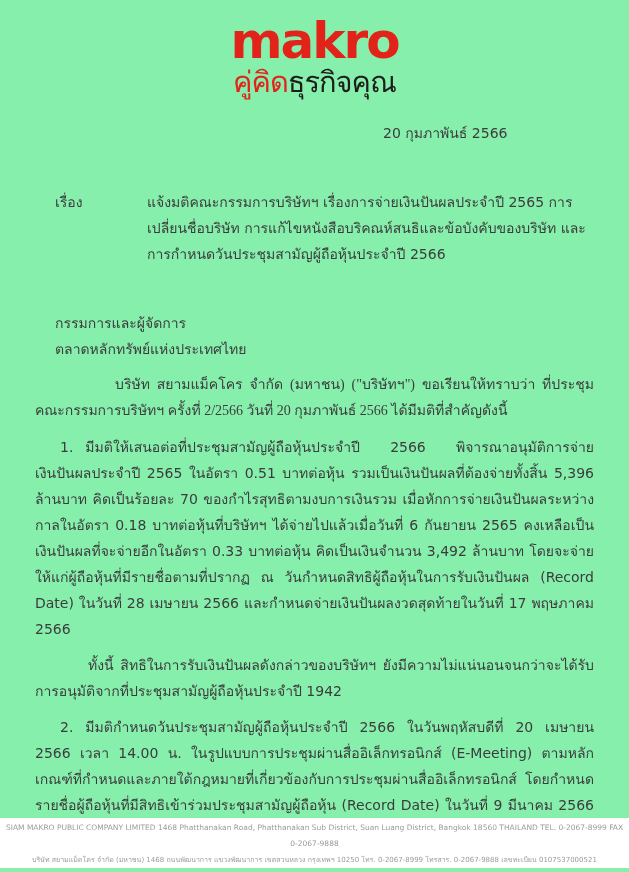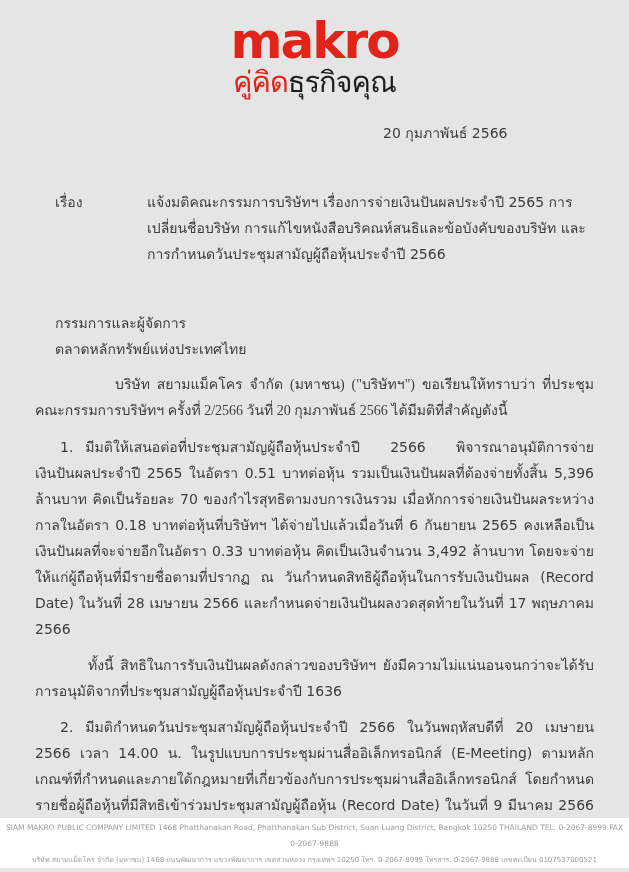--- a/index.html
+++ b/index.html
@@ -4,21 +4,21 @@
 <style>
   * { margin:0; padding:0; box-sizing:border-box; }
   html,body { width:629px; height:872px; }
   body {
     position:relative;
     background:#ffffff;
     font-family:"DejaVu Sans","Liberation Sans",sans-serif;
     color:#3c3c3c;
     overflow:hidden;
   }
-  .page { position:absolute; inset:0; background:#e5e5e5; }
+  .page { position:absolute; inset:0; background:#86efac; }
 
   
   .logo { position:absolute; top:16px; left:0; right:0; text-align:center; line-height:1; }
   .brand {
     font-size:50px; font-weight:800; letter-spacing:-2px;
     color:#e2231a;
   }
   .tagline { font-size:29px; font-weight:400; margin-top:2px; letter-spacing:-1px; color:#1d1d1b; }
   .tag-red { color:#e2231a; }
   .tag-dark { color:#1d1d1b; }
@@ -77,36 +77,36 @@
       <div class="value">
         <div>กรรมการและผู้จัดการ</div>
         <div>ตลาดหลักทรัพย์แห่งประเทศไทย</div>
       </div>
     </div>
 
     <p class="para indent-intro">บริษัท สยามแม็คโคร จำกัด (มหาชน) ("บริษัทฯ") ขอเรียนให้ทราบว่า ที่ประชุมคณะกรรมการบริษัทฯ ครั้งที่ 2/2566 วันที่ 20 กุมภาพันธ์ 2566 ได้มีมติที่สำคัญดังนี้</p>
 
     <p class="para item"><span class="num">1.</span><span>มีมติให้เสนอต่อที่ประชุมสามัญผู้ถือหุ้นประจำปี 2566 พิจารณาอนุมัติการจ่ายเงินปันผลประจำปี 2565 ในอัตรา 0.51 บาทต่อหุ้น รวมเป็นเงินปันผลที่ต้องจ่ายทั้งสิ้น 5,396 ล้านบาท คิดเป็นร้อยละ 70 ของกำไรสุทธิตามงบการเงินรวม เมื่อหักการจ่ายเงินปันผลระหว่างกาลในอัตรา 0.18 บาทต่อหุ้นที่บริษัทฯ ได้จ่ายไปแล้วเมื่อวันที่ 6 กันยายน 2565 คงเหลือเป็นเงินปันผลที่จะจ่ายอีกในอัตรา 0.33 บาทต่อหุ้น คิดเป็นเงินจำนวน 3,492 ล้านบาท โดยจะจ่ายให้แก่ผู้ถือหุ้นที่มีรายชื่อตามที่ปรากฏ ณ วันกำหนดสิทธิผู้ถือหุ้นในการรับเงินปันผล (Record Date) ในวันที่ 28 เมษายน 2566 และกำหนดจ่ายเงินปันผลงวดสุดท้ายในวันที่ 17 พฤษภาคม 2566</span></p>
 
-    <p class="para indent-note">ทั้งนี้ สิทธิในการรับเงินปันผลดังกล่าวของบริษัทฯ ยังมีความไม่แน่นอนจนกว่าจะได้รับการอนุมัติจากที่ประชุมสามัญผู้ถือหุ้นประจำปี 1636</p>
+    <p class="para indent-note">ทั้งนี้ สิทธิในการรับเงินปันผลดังกล่าวของบริษัทฯ ยังมีความไม่แน่นอนจนกว่าจะได้รับการอนุมัติจากที่ประชุมสามัญผู้ถือหุ้นประจำปี 1942</p>
 
     <p class="para item"><span class="num">2.</span><span>มีมติกำหนดวันประชุมสามัญผู้ถือหุ้นประจำปี 2566 ในวันพฤหัสบดีที่ 20 เมษายน 2566 เวลา 14.00 น. ในรูปแบบการประชุมผ่านสื่ออิเล็กทรอนิกส์ (E-Meeting) ตามหลักเกณฑ์ที่กำหนดและภายใต้กฎหมายที่เกี่ยวข้องกับการประชุมผ่านสื่ออิเล็กทรอนิกส์ โดยกำหนดรายชื่อผู้ถือหุ้นที่มีสิทธิเข้าร่วมประชุมสามัญผู้ถือหุ้น (Record Date) ในวันที่ 9 มีนาคม 2566 และมีระเบียบวาระการประชุมดังนี้</span></p>
 
     <div class="agenda">
       <div class="agenda-row">
         <div class="agenda-label">วาระที่ 1</div>
         <div class="agenda-text">รับทราบผลการดำเนินกิจการของบริษัทฯ ในรอบปี 2565</div>
       </div>
       <div class="agenda-row">
         <div class="agenda-label">วาระที่ 2</div>
         <div class="agenda-text">พิจารณาอนุมัติงบการเงินประจำปี สิ้นสุดวันที่ 31 ธันวาคม 2565</div>
       </div>
 
     </div>
 
   </main>
 
   <footer class="footer">
-    <div class="en">SIAM MAKRO PUBLIC COMPANY LIMITED 1468 Phatthanakan Road, Phatthanakan Sub District, Suan Luang District, Bangkok 10250 THAILAND TEL. 0-2067-8999 FAX 0-2067-9888</div>
+    <div class="en">SIAM MAKRO PUBLIC COMPANY LIMITED 1468 Phatthanakan Road, Phatthanakan Sub District, Suan Luang District, Bangkok 18560 THAILAND TEL. 0-2067-8999 FAX 0-2067-9888</div>
     <div class="th">บริษัท สยามแม็คโคร จำกัด (มหาชน) 1468 ถนนพัฒนาการ แขวงพัฒนาการ เขตสวนหลวง กรุงเทพฯ 10250 โทร. 0-2067-8999 โทรสาร. 0-2067-9888 เลขทะเบียน 0107537000521</div>
   </footer>
 
 </div>
 
 </body></html>

